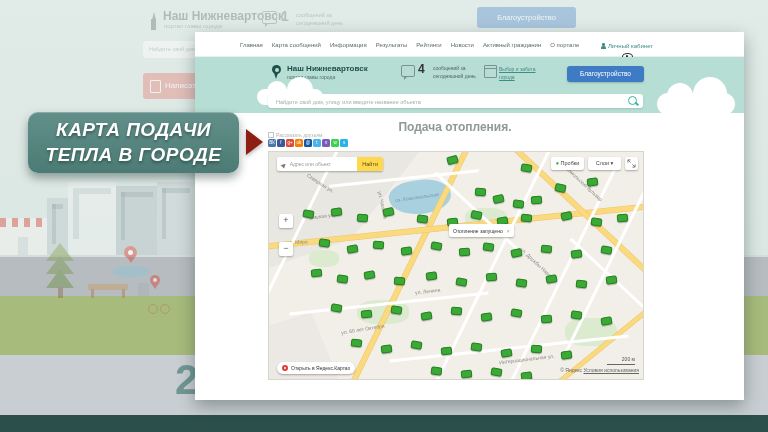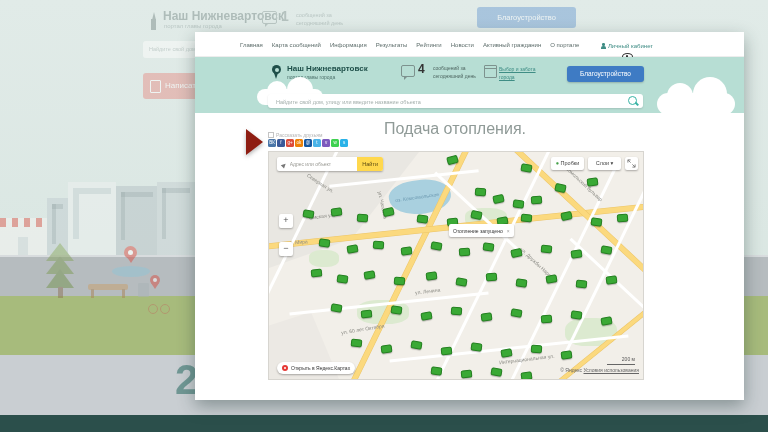--- a/index.html
+++ b/index.html
@@ -98,21 +98,21 @@
   .cal-icon{position:absolute;left:289px;top:8px;width:11px;height:11px;border:1px solid #7d928e;border-radius:1px;}
   .cal-icon:before{content:"";position:absolute;left:0;top:2px;width:11px;height:1px;background:#7d928e;}
   .promo{position:absolute;left:304px;top:8px;font-size:5px;color:#3f8d85;text-decoration:underline;line-height:1.6;cursor:pointer;}
   .blue-btn{position:absolute;left:372px;top:9px;width:77px;height:16px;background:#3e7bc4;border-radius:3px;color:#fff;font-size:6.5px;text-align:center;line-height:16px;cursor:pointer;box-shadow:0 1px 2px rgba(0,0,0,.2);}
   .searchbar{position:absolute;left:73px;top:37px;width:375px;height:14px;background:#fff;border-radius:3px;z-index:2;box-shadow:0 1px 2px rgba(0,0,0,.12);}
   .searchbar input{position:absolute;left:6px;top:1px;width:330px;height:12px;border:0;outline:0;font-size:5.5px;color:#444;background:transparent;font-family:"Liberation Sans",sans-serif;}
   .searchbar input::placeholder{color:#a3aeab;}
   .mag-icon{position:absolute;right:6px;top:2px;width:7px;height:7px;border:1.5px solid #37b3a4;border-radius:50%;}
   .mag-icon:after{content:"";position:absolute;left:6px;top:6px;width:4px;height:1.5px;background:#37b3a4;transform:rotate(45deg);}
 
-  .page-title{position:absolute;left:73px;top:88px;width:374px;text-align:center;font-size:16px;color:#8f9a97;}
+  .page-title{position:absolute;left:73px;top:88px;width:374px;text-align:center;font-size:12px;color:#8f9a97;font-weight:bold;}
   .share-label{position:absolute;left:73px;top:100px;font-size:5px;color:#b3b3b3;}
   .share-label:before{content:"";display:inline-block;width:4px;height:4px;border:1px solid #c4c4c4;margin-right:2px;vertical-align:-1px;}
   .share-row{position:absolute;left:73px;top:107px;display:flex;gap:1px;}
   .share-ic{width:8px;height:8px;border-radius:1.5px;color:#fff;font-size:4.5px;line-height:8px;text-align:center;cursor:pointer;overflow:hidden;}
 
   
   .map{position:absolute;left:73px;top:119px;width:374px;height:227px;background:#f2efe9;border:1px solid #d7d5d0;box-sizing:content-box;overflow:hidden;}
   .map-gray{position:absolute;left:0;top:0;width:150px;height:145px;background:#e9e7e2;clip-path:polygon(0 0,100% 0,55% 60%,0 80%);}
   .map-gray2{position:absolute;left:0;top:160px;width:70px;height:67px;background:#ece9e4;clip-path:polygon(0 20%,60% 0,100% 100%,0 100%);}
   .map-green{position:absolute;background:#dcead0;border-radius:40%;}
@@ -407,15 +407,19 @@
         <div class="street-label" style="left: 100px; top: 50px; transform: rotate(78deg);">ул. Чапаева</div>
         <div class="street-label water" style="left: 126px; top: 42px; transform: rotate(-8deg);">оз. Комсомольское</div>
         <div class="street-label" style="left: 284px; top: 26px; transform: rotate(43deg);">Комсомольский бульвар</div>
         <div class="street-label" style="left: 146px; top: 136px; transform: rotate(-7deg);">ул. Ленина</div>
         <div class="street-label" style="left: 246px; top: 110px; transform: rotate(43deg);">ул. Дружбы Народов</div>
         <div class="street-label" style="left: 72px; top: 174px; transform: rotate(-9deg);">ул. 60 лет Октября</div>
         <div class="street-label" style="left: 230px; top: 204px; transform: rotate(-7deg);">Интернациональная ул.</div>
       </div>
   </div>
 
+  <div class="banner">
+    <span>КАРТА ПОДАЧИ</span>
+    <span>ТЕПЛА В ГОРОДЕ</span>
+  </div>
   <div class="banner-arrow"></div>
 
 </div>
 
 </body></html>

